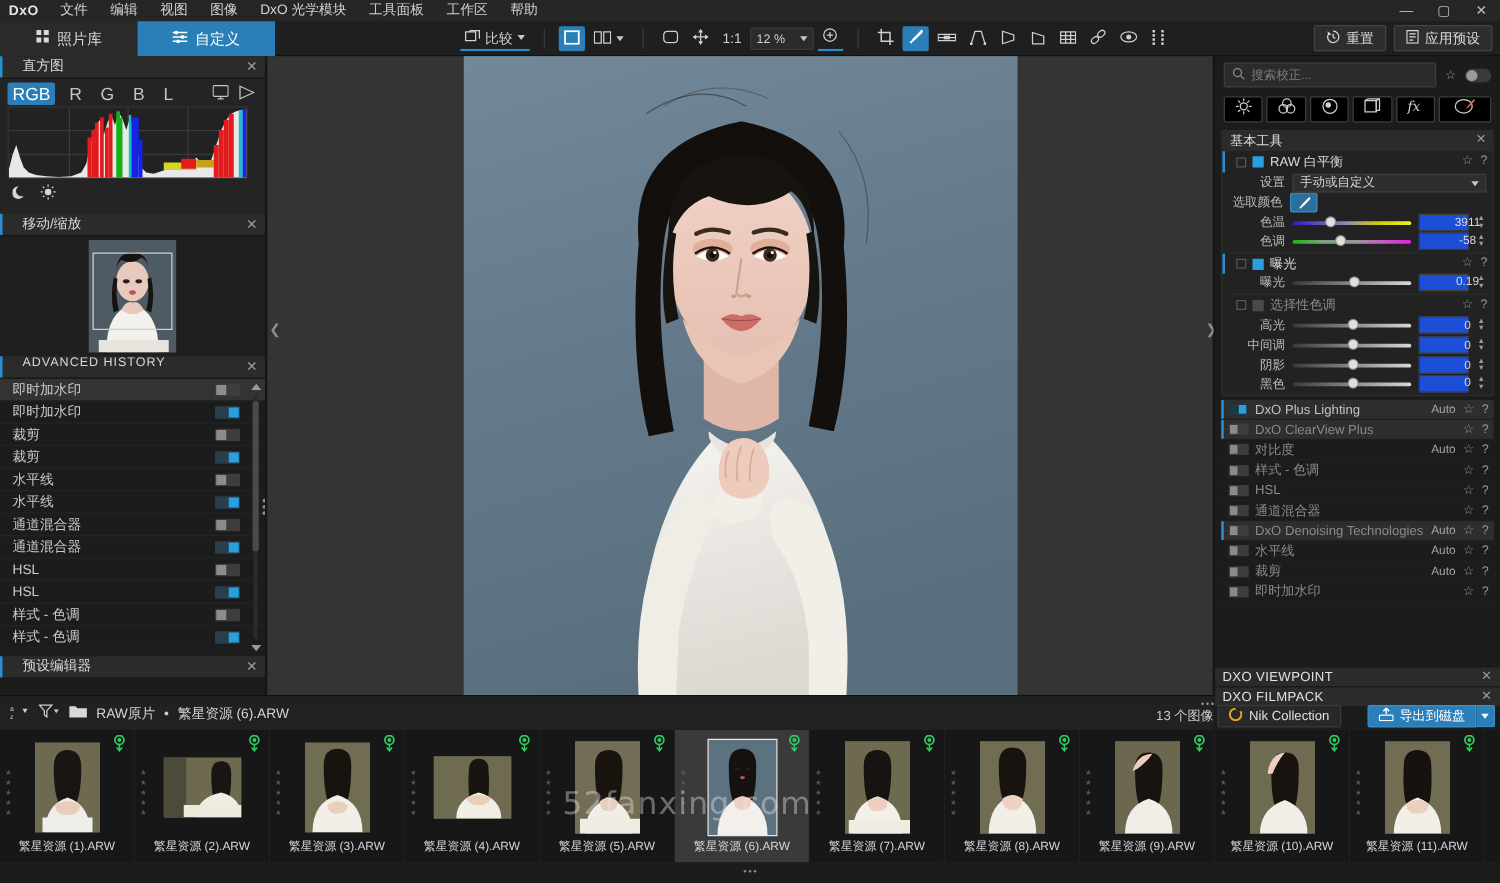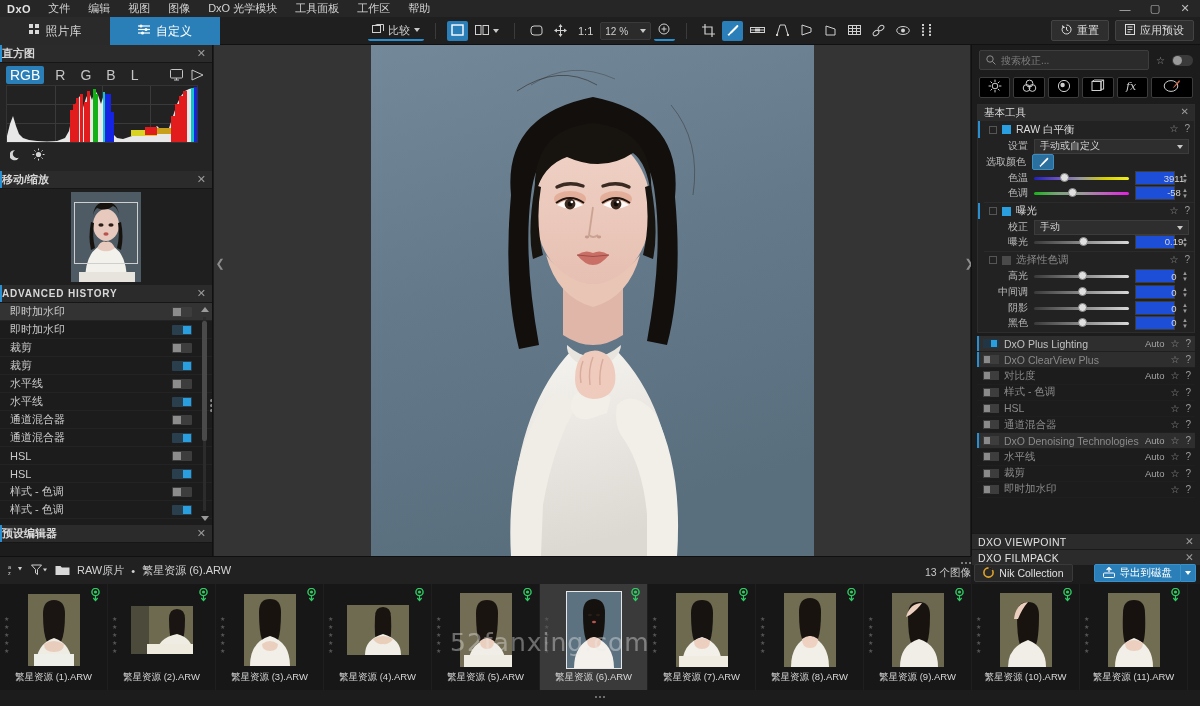--- a/index.html
+++ b/index.html
@@ -39,22 +39,22 @@
      height:18px; padding:0 4px; font-size:10px; color:#d0d0d0; border-radius:2px;}
 
   .tbright{ position:absolute; right:6px; top:3px; display:flex; gap:6px; align-items:center; }
   .pillbtn{ height:21px; padding:0 9px; display:flex; align-items:center; gap:5px; font-size:11px;
      color:#dcdcdc; background:#2e2e2e; border:1px solid #434343; border-radius:2px; cursor:pointer;}
 
   
   .leftpanel{ position:absolute; left:0; top:45px; width:213px; height:511px; background:#1c1c1c;
      border-right:1px solid #111; }
   .pnl{ margin:0; }
-  .pnlhdr{ height:18px; background:#2b2b2b; display:flex; align-items:center; padding:0 2px;
-     font-size:11px; color:#d8d8d8; border-bottom:1px solid #161616; position:relative;font-weight:bold;}
+  .pnlhdr{ height:18px; background:#2b2b2b; display:flex; align-items:flex-start; padding:0 18px;
+     font-size:11px; color:#d8d8d8; border-bottom:1px solid #161616; position:relative;}
   .pnlhdr .x{ position:absolute; right:6px; top:2px; font-size:11px; color:#9a9a9a; cursor:pointer;}
   .pnlhdr.accent::before{ content:""; position:absolute; left:0; top:0; bottom:0; width:2px; background:#2a8fd0; }
 
   
   .histbody{ background:#242424; padding:4px 6px 3px 6px; }
   .chrow{ display:flex; align-items:center; gap:7px; margin-bottom:3px; position:relative; height:15px;}
   .chbtn{ font-size:14px; color:#c5c5c5; padding:1px 4px; border-radius:2px; cursor:pointer;}
   .chbtn.on{ background:#2a7fb8; color:#fff; }
   .hicons{ position:absolute; right:2px; top:0; display:flex; gap:8px; }
   .histplot{ position:relative; width:192px; height:58px; background:#222; border:1px solid #343434; overflow:hidden;}
@@ -860,27 +860,20 @@
 
       <div class="toolhdr on" style="margin-left:6px;border-top:1px solid #2b2b2b">
         <span class="chk"></span>
         <span class="swatch"></span>
         <span>曝光</span>
         <span class="thr">
           <span class="star">☆</span>
           <span class="qm">?</span>
         </span>
       </div>
-      <div class="lblrow">
-        <span class="lbl">校正</span>
-        <span class="dropdown">
-          <span>手动</span>
-          <span class="caret"></span>
-        </span>
-      </div>
       <div class="lblrow" style="padding-bottom:3px">
         <span class="lbl">曝光</span>
         <span class="slider">
           <span class="strack grad"></span>
             <span class="sknob" style="left:47%"></span>
         </span>
         <span class="numbox">0.19</span>
         <span class="spin">▲<br>▼</span>
       </div>
 

